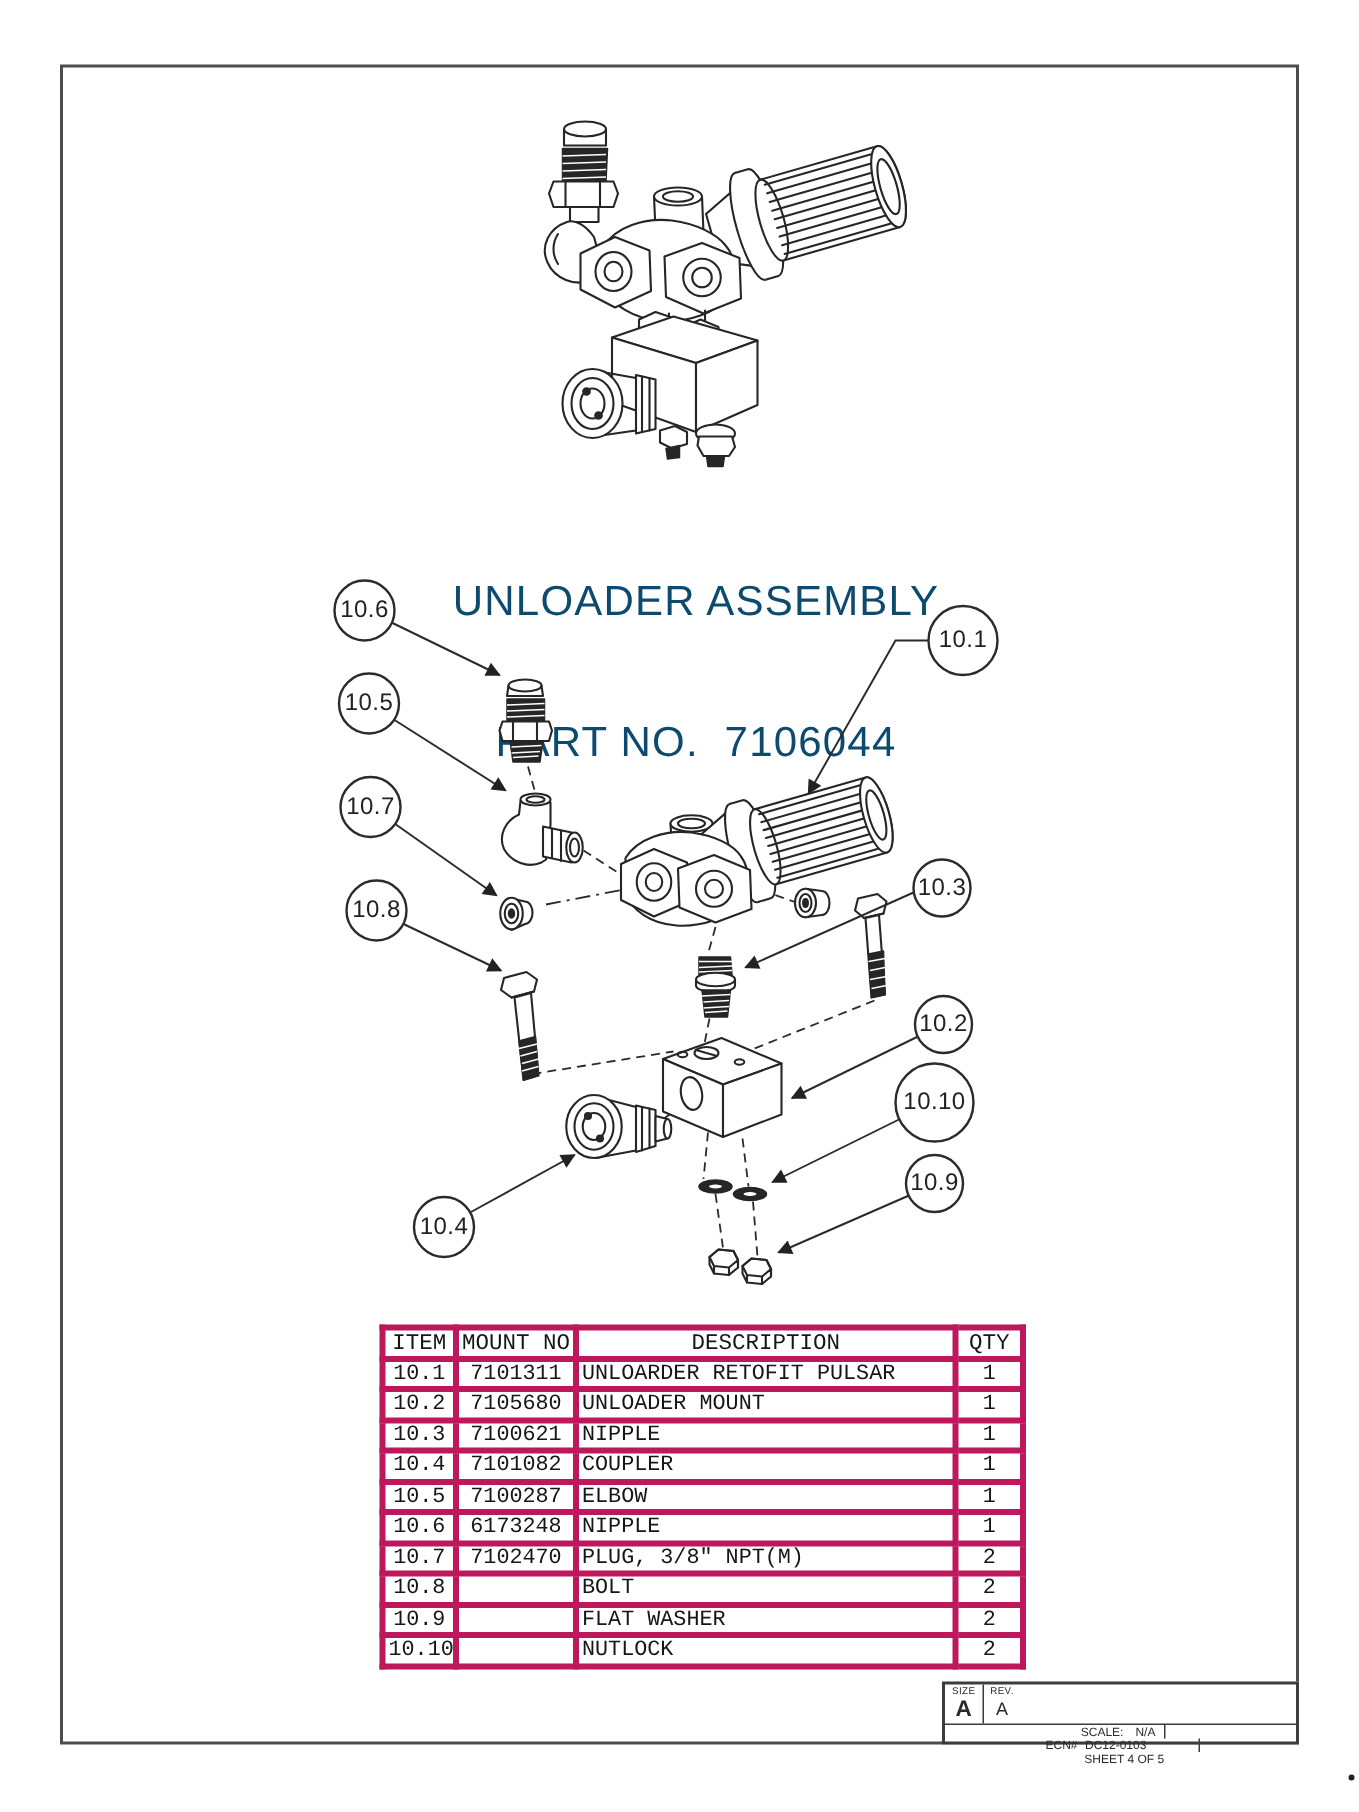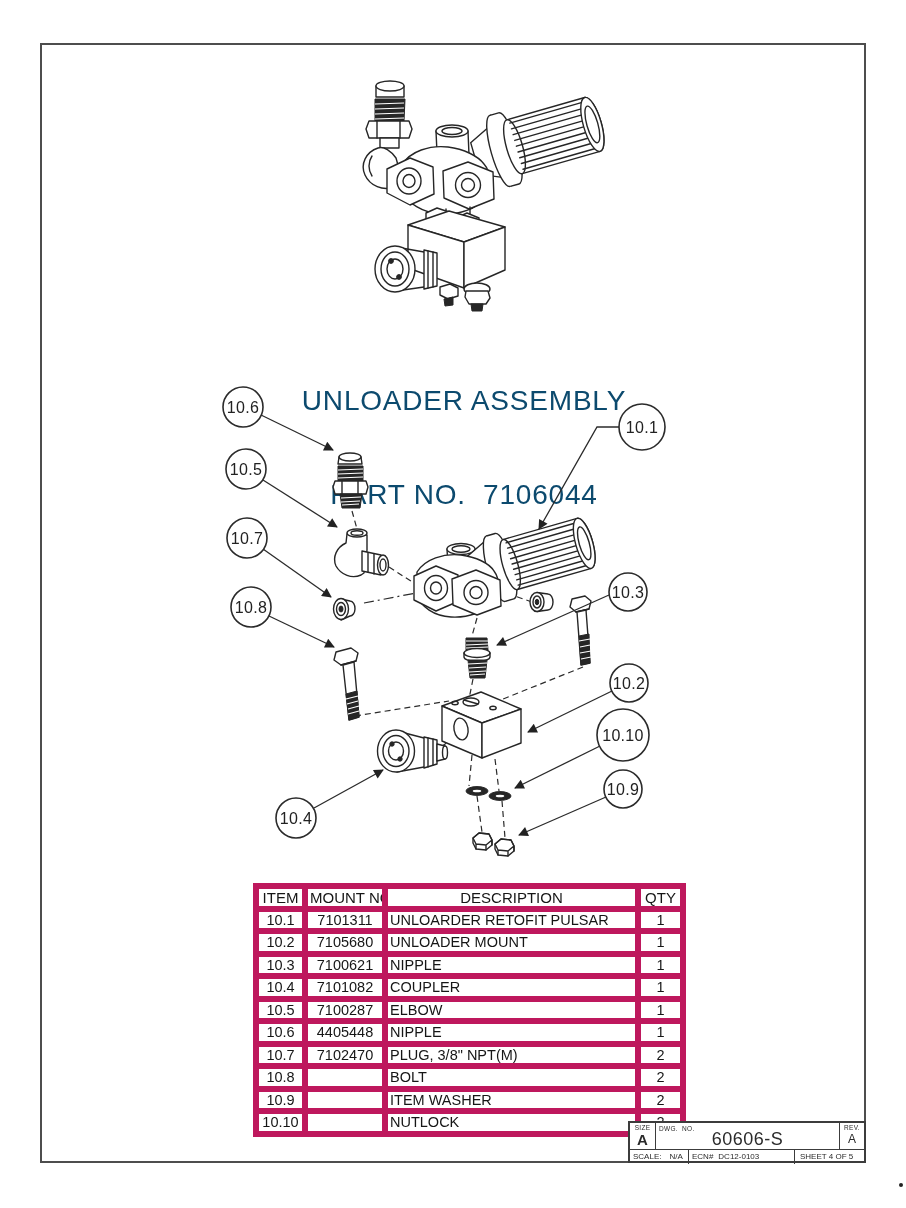--- a/index.html
+++ b/index.html
@@ -17,31 +17,31 @@
   svg .dd{fill:none;stroke:#2b2b2b;stroke-width:1.2;stroke-dasharray:10 4 2 4;}
   svg .leader{fill:none;stroke:#2b2b2b;stroke-width:1.3;}
   svg .balloon{fill:#fff;stroke:#2b2b2b;stroke-width:1.6;}
   svg text.btxt{font-family:"Liberation Sans",sans-serif;font-size:16px;fill:#222;
                 text-anchor:middle;dominant-baseline:central;letter-spacing:0.3px;}
   .title{position:absolute;left:288px;top:322px;width:352px;text-align:center;
          font-size:28px;letter-spacing:0.8px;line-height:1.12;color:#0c4a6e;white-space:pre;}
   
   table.pt{position:absolute;left:253px;top:883px;width:427px;border-collapse:collapse;
            table-layout:fixed;font-size:14.5px;color:#161616;}
-  table.pt th,table.pt td{border:6px solid #be185d;padding:0 2px;height:16.5px;
-           line-height:1;vertical-align:middle;white-space:nowrap;overflow:hidden;}
+  table.pt th,table.pt td{border:4px solid #be185d;padding:0 2px;height:16.5px;
+           line-height:1;vertical-align:middle;white-space:nowrap;overflow:hidden;font-family:Liberation Mono, monospace;}
   table.pt{border:3px solid #161616;}
   table.pt th{font-weight:normal;font-size:15px;text-align:center;}
   td.c{text-align:center;}
   td.l{text-align:left;padding-left:4px;}
   
   .tb{position:absolute;left:628px;top:1121px;width:238px;height:42px;box-sizing:border-box;
       border:2px solid #3c3c3c;background:#fff;font-size:6.5px;color:#2a2a2a;}
   .tb .row1{display:flex;height:27px;border-bottom:1.5px solid #3c3c3c;box-sizing:border-box;}
-  .tb .row2{display:flex;height:13.5px;box-sizing:border-box;align-items:center;}
+  .tb .row2{display:flex;height:13.5px;box-sizing:border-box;align-items:center;flex-direction:column;}
   .tb .cell{box-sizing:border-box;position:relative;height:100%;}
   .tb .size{width:26px;border-right:1.5px solid #3c3c3c;text-align:center;}
   .tb .dwg{flex:1;border-right:1.5px solid #3c3c3c;}
   .tb .rev{width:24px;text-align:center;}
   .tb .lab{display:block;padding-top:1px;letter-spacing:0.3px;}
   .tb .size .val{display:block;font-size:15px;font-weight:bold;line-height:1;margin-top:1px;}
   .tb .dwg .lab{position:absolute;left:3px;top:1px;}
   .tb .dwg .val{position:absolute;left:0;right:0;top:6px;text-align:center;font-size:18px;letter-spacing:0.5px;}
   .tb .rev .val{display:block;font-size:12px;line-height:1;margin-top:2px;}
   .tb .row2 .cell{display:flex;align-items:center;font-size:8px;}
@@ -362,60 +362,56 @@
           <td class="c">1</td>
         </tr>
     <tr>
           <td class="c">10.5</td>
           <td class="c">7100287</td>
           <td class="l">ELBOW</td>
           <td class="c">1</td>
         </tr>
     <tr>
           <td class="c">10.6</td>
-          <td class="c">4405448</td>
+          <td class="c">6173248</td>
           <td class="l">NIPPLE</td>
           <td class="c">1</td>
         </tr>
     <tr>
           <td class="c">10.7</td>
           <td class="c">7102470</td>
           <td class="l">PLUG, 3/8" NPT(M)</td>
           <td class="c">2</td>
         </tr>
     <tr>
           <td class="c">10.8</td>
           <td class="c"></td>
           <td class="l">BOLT</td>
           <td class="c">2</td>
         </tr>
     <tr>
           <td class="c">10.9</td>
           <td class="c"></td>
-          <td class="l">ITEM WASHER</td>
+          <td class="l">FLAT WASHER</td>
           <td class="c">2</td>
         </tr>
     <tr>
           <td class="c">10.10</td>
           <td class="c"></td>
           <td class="l">NUTLOCK</td>
           <td class="c">2</td>
         </tr>
   </tbody>
     </table>
 
   <div class="tb">
     <div class="row1">
       <div class="cell size">
         <span class="lab">SIZE</span>
         <span class="val">A</span>
-      </div>
-      <div class="cell dwg">
-        <span class="lab" style="white-space:pre">DWG.  NO.</span>
-        <span class="val">60606-S</span>
       </div>
       <div class="cell rev">
         <span class="lab">REV.</span>
         <span class="val">A</span>
       </div>
     </div>
     <div class="row2">
       <div class="cell scale">
         <span>SCALE:</span>
         <span>N/A</span>

